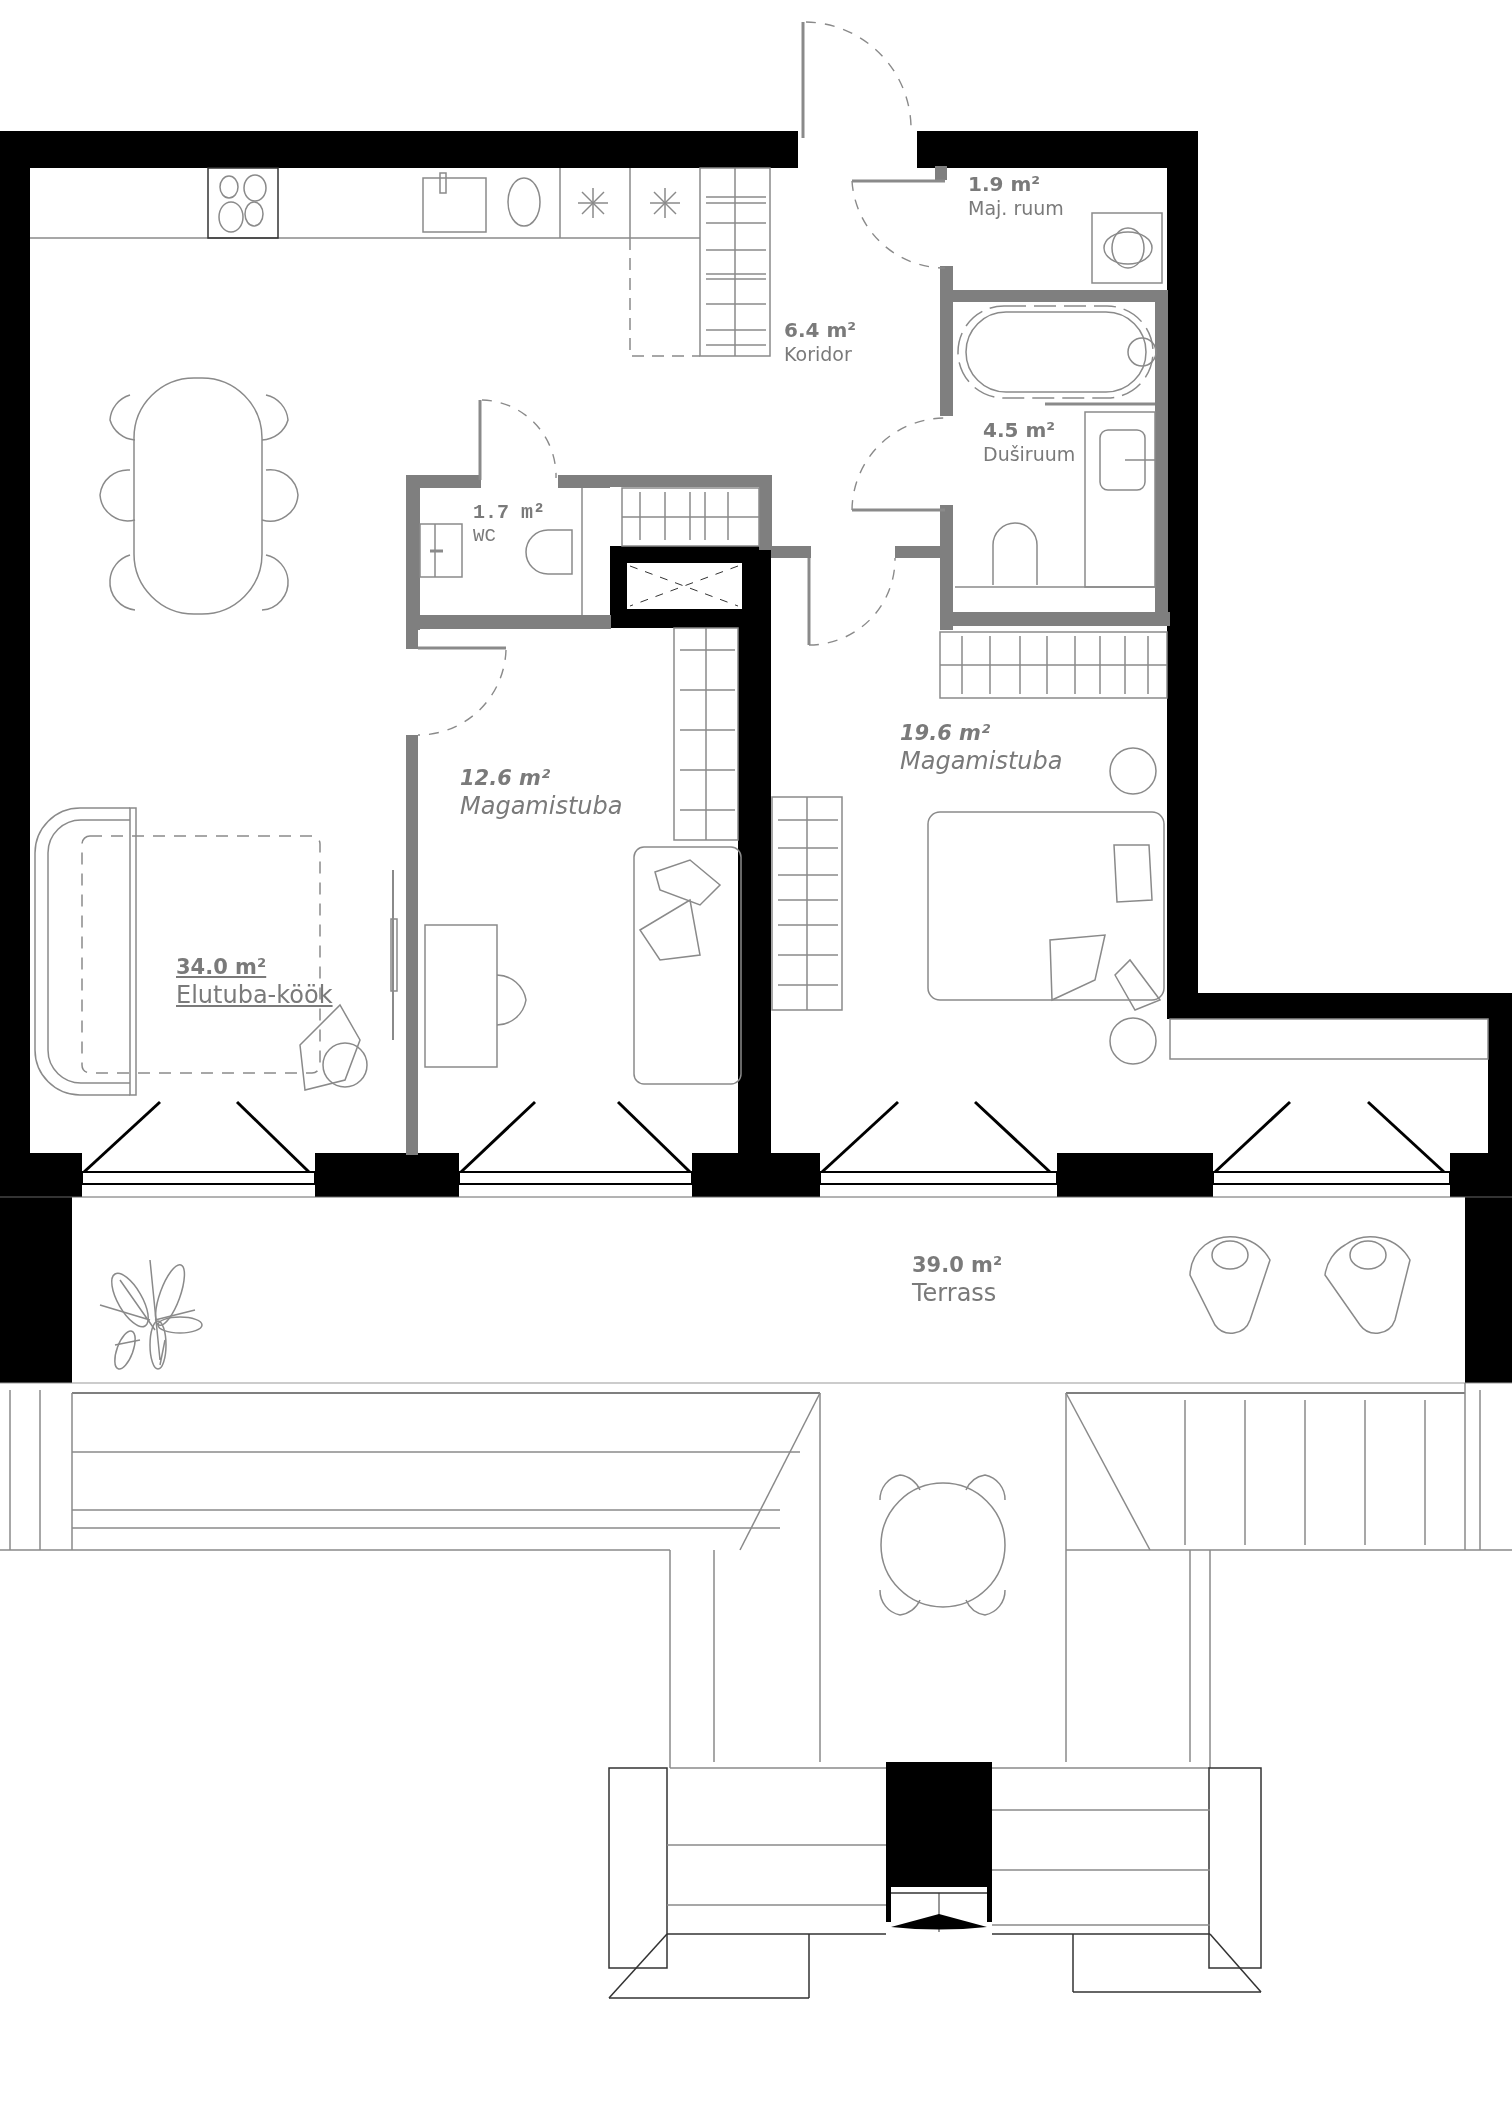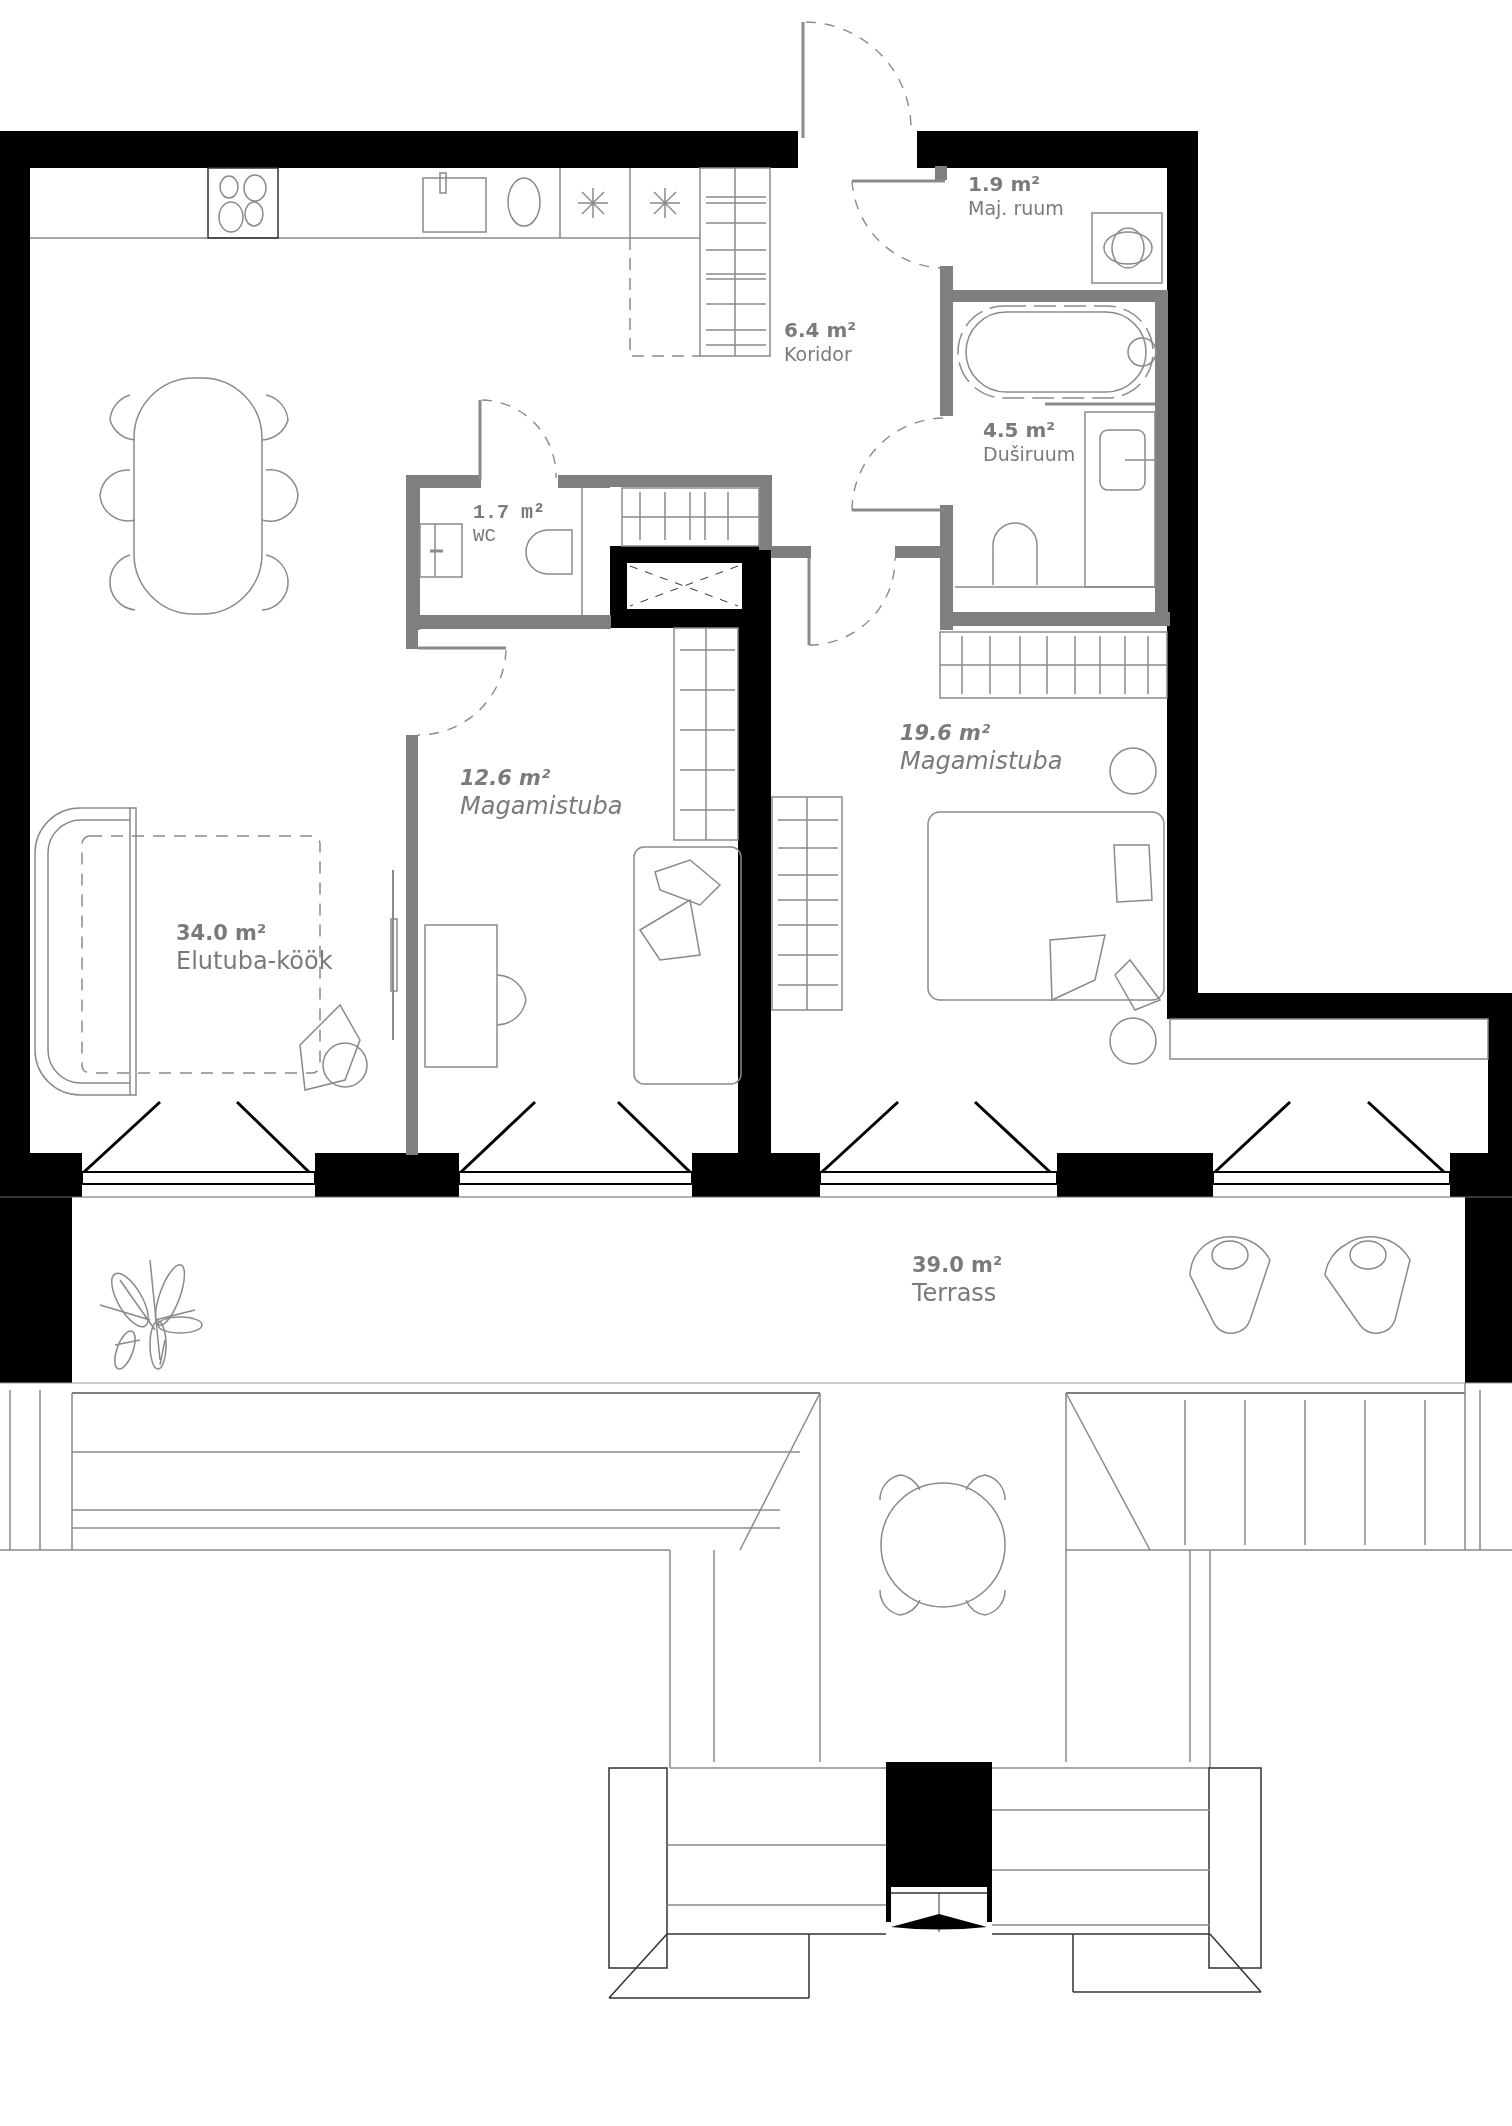--- a/index.html
+++ b/index.html
@@ -347,20 +347,20 @@
   <span class="room-name">WC</span>
 </div>
 <div class="room-label" style="left:460px; top:765px;font-style:italic;">
   <span class="room-area">12.6 m²</span>
   <span class="room-name">Magamistuba</span>
 </div>
 <div class="room-label" style="left:900px; top:720px;font-style:italic;">
   <span class="room-area">19.6 m²</span>
   <span class="room-name">Magamistuba</span>
 </div>
-<div class="room-label" style="left:176px; top:920px;">
+<div class="room-label" style="left:176px; top:954px;text-decoration:underline;">
   <span class="room-area">34.0 m²</span>
   <span class="room-name">Elutuba-köök</span>
 </div>
 <div class="room-label" style="left:912px; top:1252px;">
   <span class="room-area">39.0 m²</span>
   <span class="room-name">Terrass</span>
 </div>
 
 </body></html>

